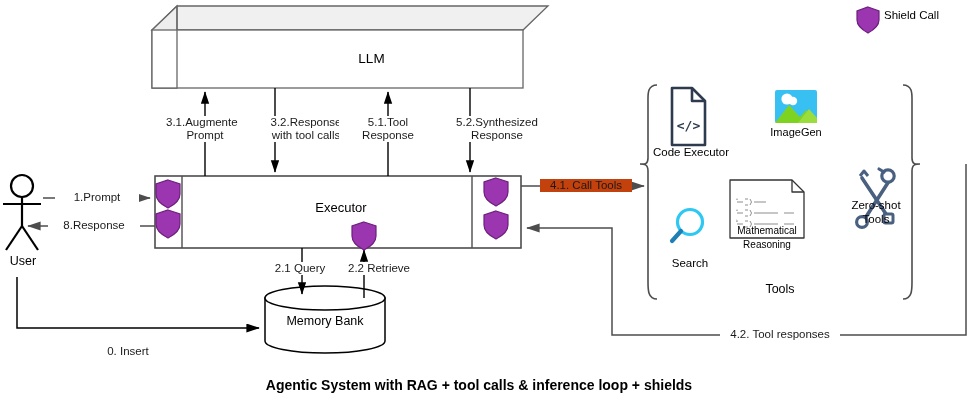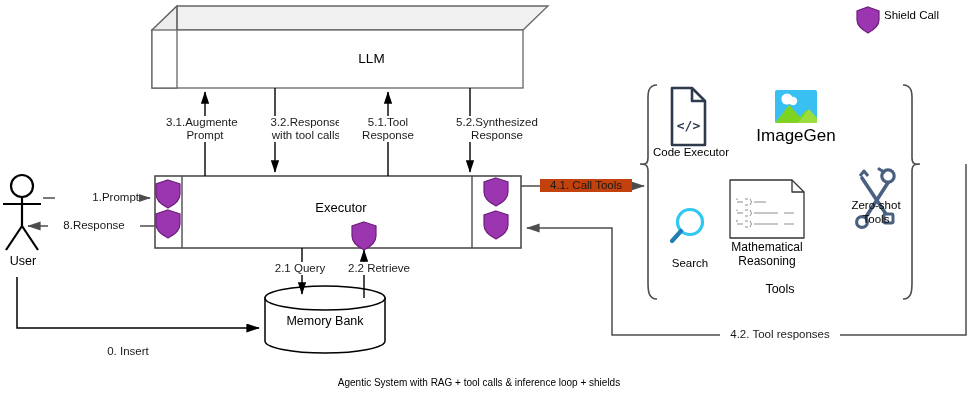--- a/index.html
+++ b/index.html
@@ -152,40 +152,40 @@
 <div class="node-txt b" style="left:152px;top:51px;width:371px;font-size:13.5px;padding-left:34px;">LLM</div>
 
 <div class="node-txt b" style="left:182px;top:200px;width:318px;font-size:13px;">Executor</div>
 
 <div class="node-txt b" style="left:265px;top:314px;width:120px;font-size:12.5px;">Memory Bank</div>
 
 <div class="node-txt b" style="left:0px;top:254px;width:46px;font-size:12.5px;">User</div>
 
 <div class="node-txt b" style="left:720px;top:282px;width:120px;font-size:12.5px;">Tools</div>
 
-<div class="lbl" style="left:55px;top:191px;width:84px;background:#fff;text-align:right;">1.Prompt</div>
+<div class="lbl" style="left:55px;top:191px;width:84px;background:#fff;">1.Prompt</div>
 <div class="lbl" style="left:48px;top:219px;width:92px;background:#fff;">8.Response</div>
 <div class="lbl" style="left:70px;top:321px;width:116px;background:#fff;margin-top:24px;">0. Insert</div>
 <div class="lbl" style="left:252px;top:262px;width:96px;background:#fff;">2.1 Query</div>
 <div class="lbl" style="left:327px;top:262px;width:104px;background:#fff;">2.2 Retrieve</div>
 
 <div class="lbl" style="left:141px;top:116px;width:128px;background:#fff;">3.1.Augmented
 Prompt</div>
 <div class="lbl" style="left:238px;top:116px;width:136px;background:#fff;">3.2.Response
 with tool calls</div>
 <div class="lbl" style="left:339px;top:116px;width:98px;background:#fff;">5.1.Tool
 Response</div>
 <div class="lbl" style="left:428px;top:116px;width:138px;background:#fff;">5.2.Synthesized
 Response</div>
 
 <div class="lbl" style="left:540px;top:179px;width:92px;background:#c2410c;">4.1. Call Tools</div>
 <div class="lbl" style="left:720px;top:328px;width:120px;background:#fff;">4.2. Tool responses</div>
 
 <div class="node-txt" style="left:637px;top:146px;width:108px;font-size:11.5px;">Code Executor</div>
-<div class="node-txt" style="left:755px;top:126px;width:82px;font-size:17px;">ImageGen</div>
+<div class="node-txt" style="left:755px;top:126px;width:82px;font-size:11px;">ImageGen</div>
 <div class="node-txt" style="left:660px;top:257px;width:60px;font-size:11.5px;">Search</div>
-<div class="node-txt" style="left:720px;top:240px;width:94px;font-size:12px;line-height:14px;white-space:pre-line;">Mathematical
+<div class="node-txt" style="left:720px;top:224px;width:94px;font-size:10px;line-height:14px;white-space:pre-line;">Mathematical
 Reasoning</div>
 <div class="node-txt" style="left:841px;top:198px;width:70px;font-size:11.5px;line-height:14px;white-space:pre-line;">Zero-shot
 Tools</div>
 
 <div class="node-txt" style="left:884px;top:9px;width:80px;text-align:left;font-size:11.5px;">Shield Call</div>
-<div class="node-txt" style="left:0px;top:377px;width:958px;font-size:10px;">Agentic System with RAG + tool calls &amp; inference loop + shields</div>
+<div class="node-txt" style="left:0px;top:377px;width:958px;font-size:14px;font-weight:bold;">Agentic System with RAG + tool calls &amp; inference loop + shields</div>
 
 </body></html>

